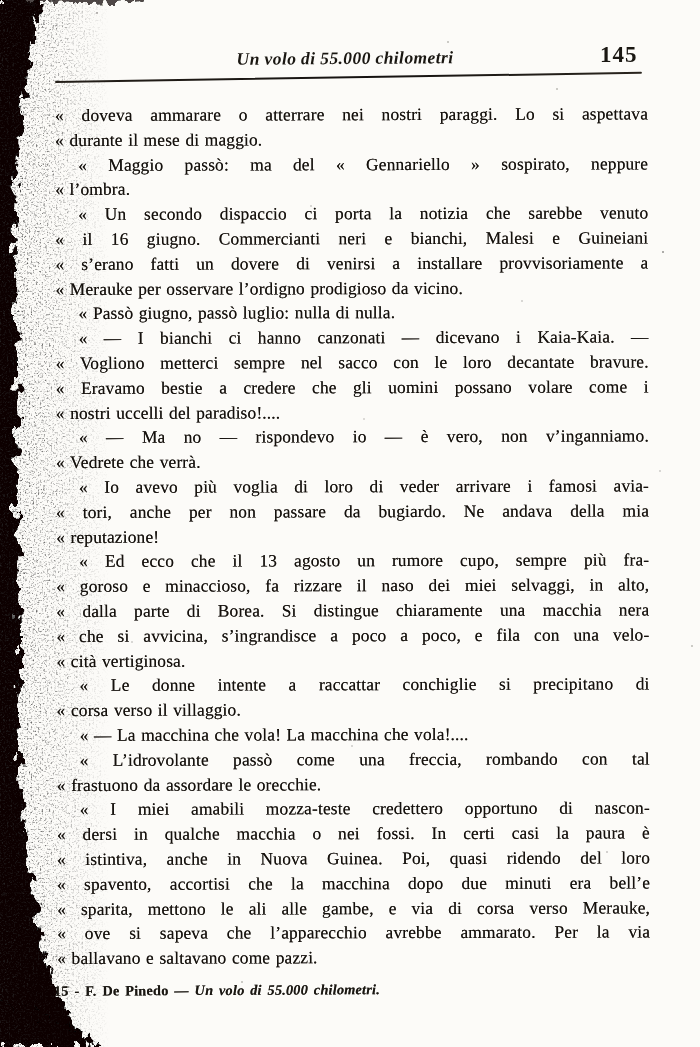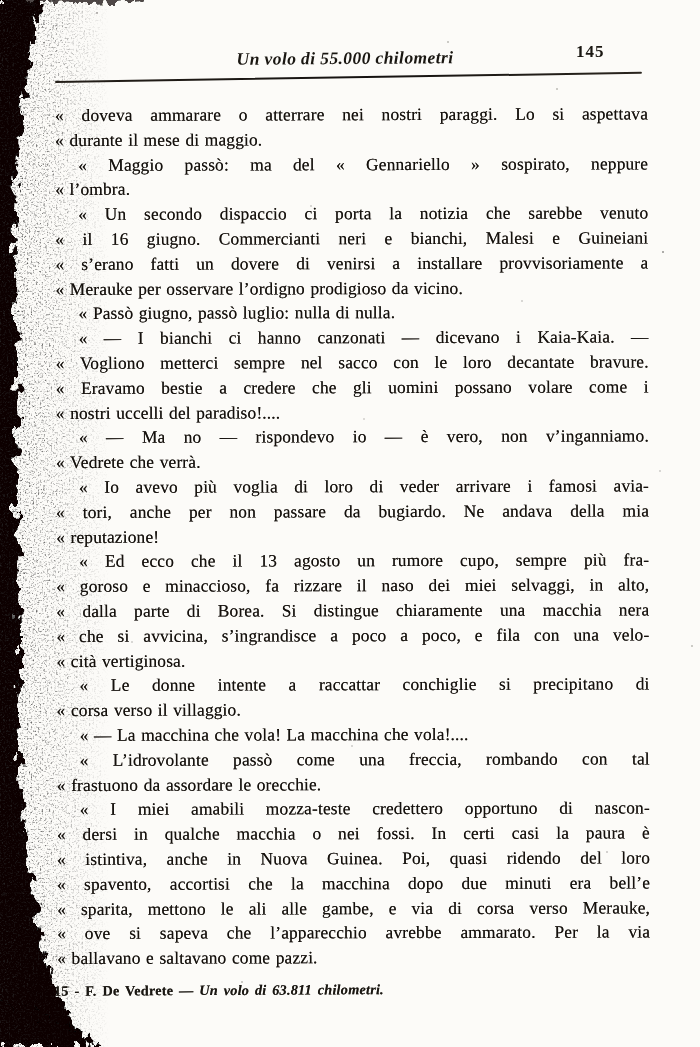--- a/index.html
+++ b/index.html
@@ -40,22 +40,22 @@
   .header-title {
     position: absolute; top: 48px; left: 120px; width: 450px;
     text-align: center;
     font-style: italic; font-weight: 700;
     font-size: 17.5px; letter-spacing: 0.4px;
     color: #1a1712;
     transform: rotate(-0.4deg);
     z-index: 4;
   }
   .page-number {
-    position: absolute; top: 42px; left: 576px;
-    font-size: 17px; font-weight: 700; letter-spacing: 1px;
+    position: absolute; top: 42px; left: 600px;
+    font-size: 23px; font-weight: 700; letter-spacing: 1px;
     color: #1a1712; z-index: 4;
   }
   .header-rule {
     position: absolute; top: 81px; left: 55px;
     width: 587px; height: 1.7px;
     background: linear-gradient(to right, #241f19 0%, #151210 55%, #2a251e 100%);
     transform: rotate(-0.9deg); transform-origin: left center;
     border-radius: 1px;
     z-index: 4;
   }
@@ -161,14 +161,14 @@
     <div class="line indent just">« I miei amabili mozza-teste credettero opportuno di nascon-</div>
     <div class="line just">« dersi in qualche macchia o nei fossi. In certi casi la paura è</div>
     <div class="line just">« istintiva, anche in Nuova Guinea. Poi, quasi ridendo del loro</div>
     <div class="line just">« spavento, accortisi che la macchina dopo due minuti era bell’e</div>
     <div class="line just">« sparita, mettono le ali alle gambe, e via di corsa verso Merauke,</div>
     <div class="line just">« ove si sapeva che l’apparecchio avrebbe ammarato. Per la via</div>
     <div class="line">« ballavano e saltavano come pazzi.</div>
   </div>
 
 <div class="footer">
-  <span>15</span><span> - </span><span>F. De Vedrete</span><span> — </span><span class="book-title">Un volo di 63.811 chilometri.</span>
+  <span>15</span><span> - </span><span>F. De Pinedo</span><span> — </span><span class="book-title">Un volo di 55.000 chilometri.</span>
 </div>
 
 </body></html>

